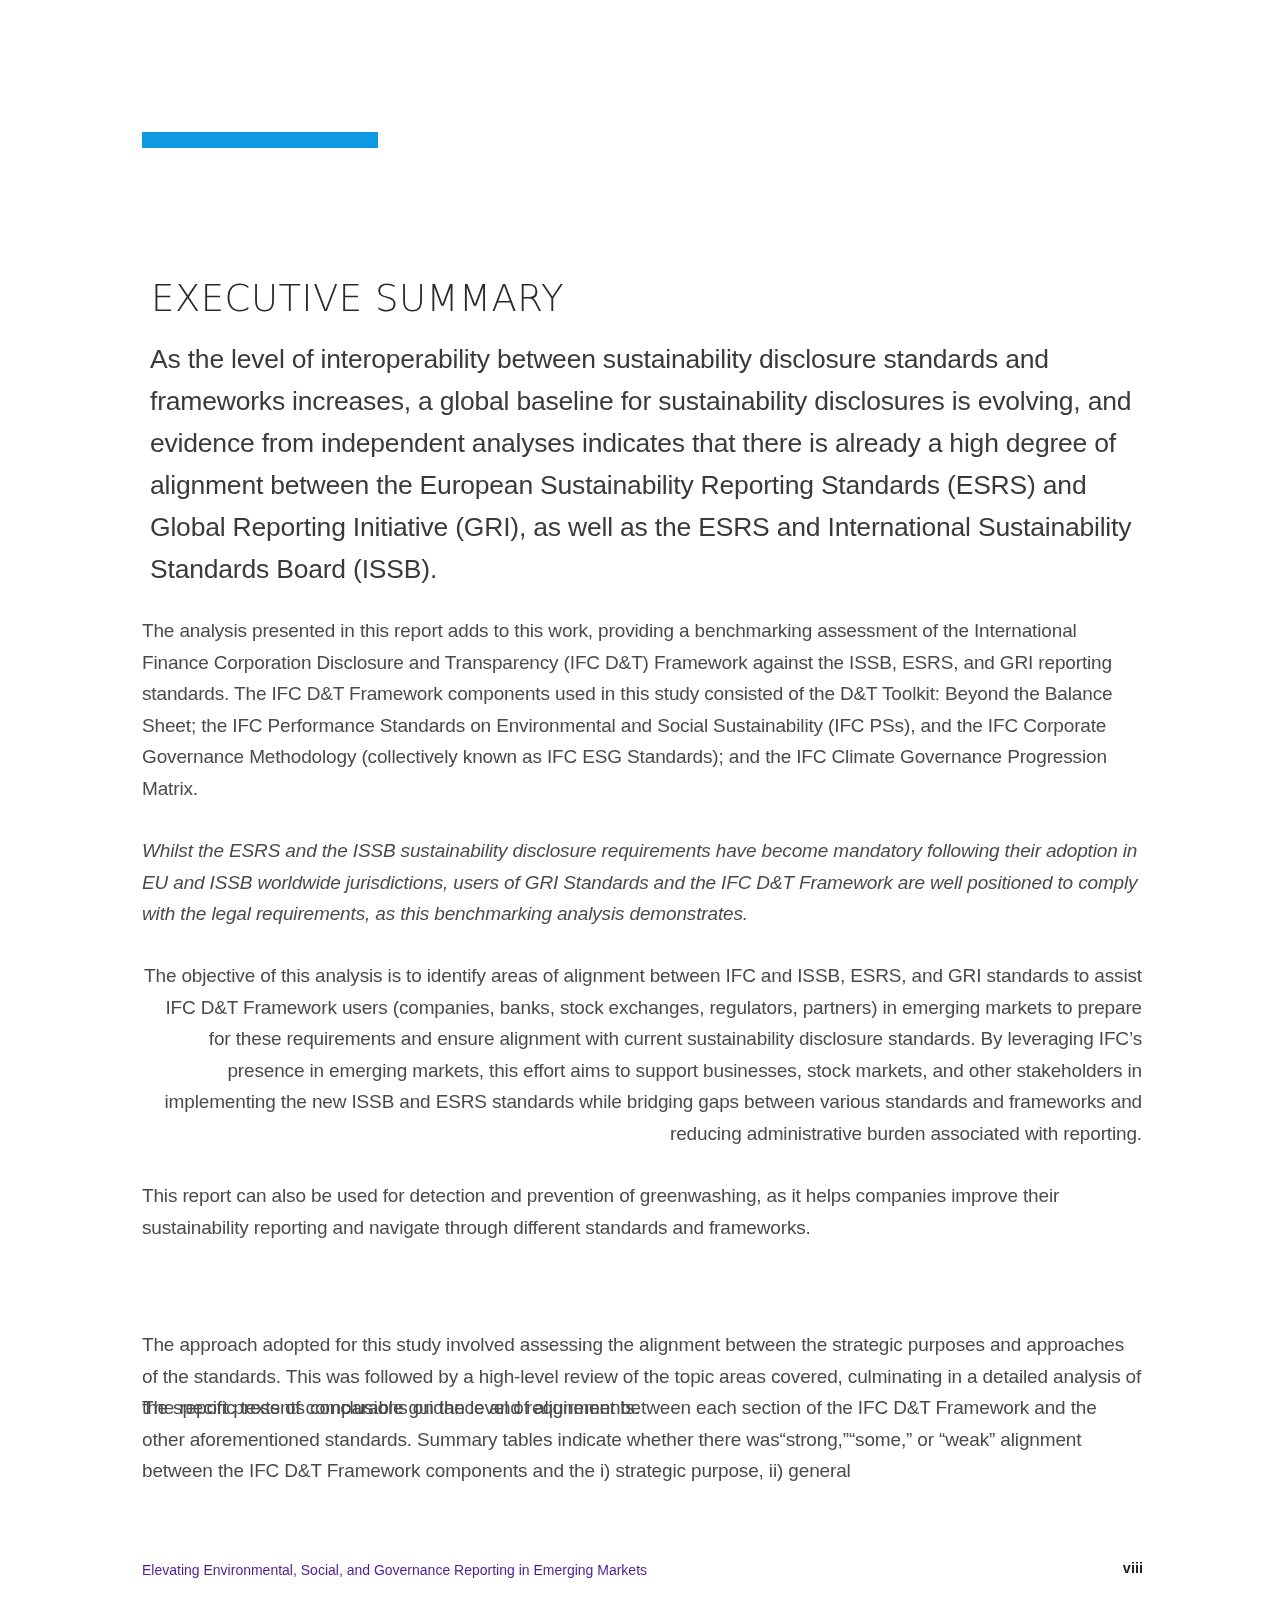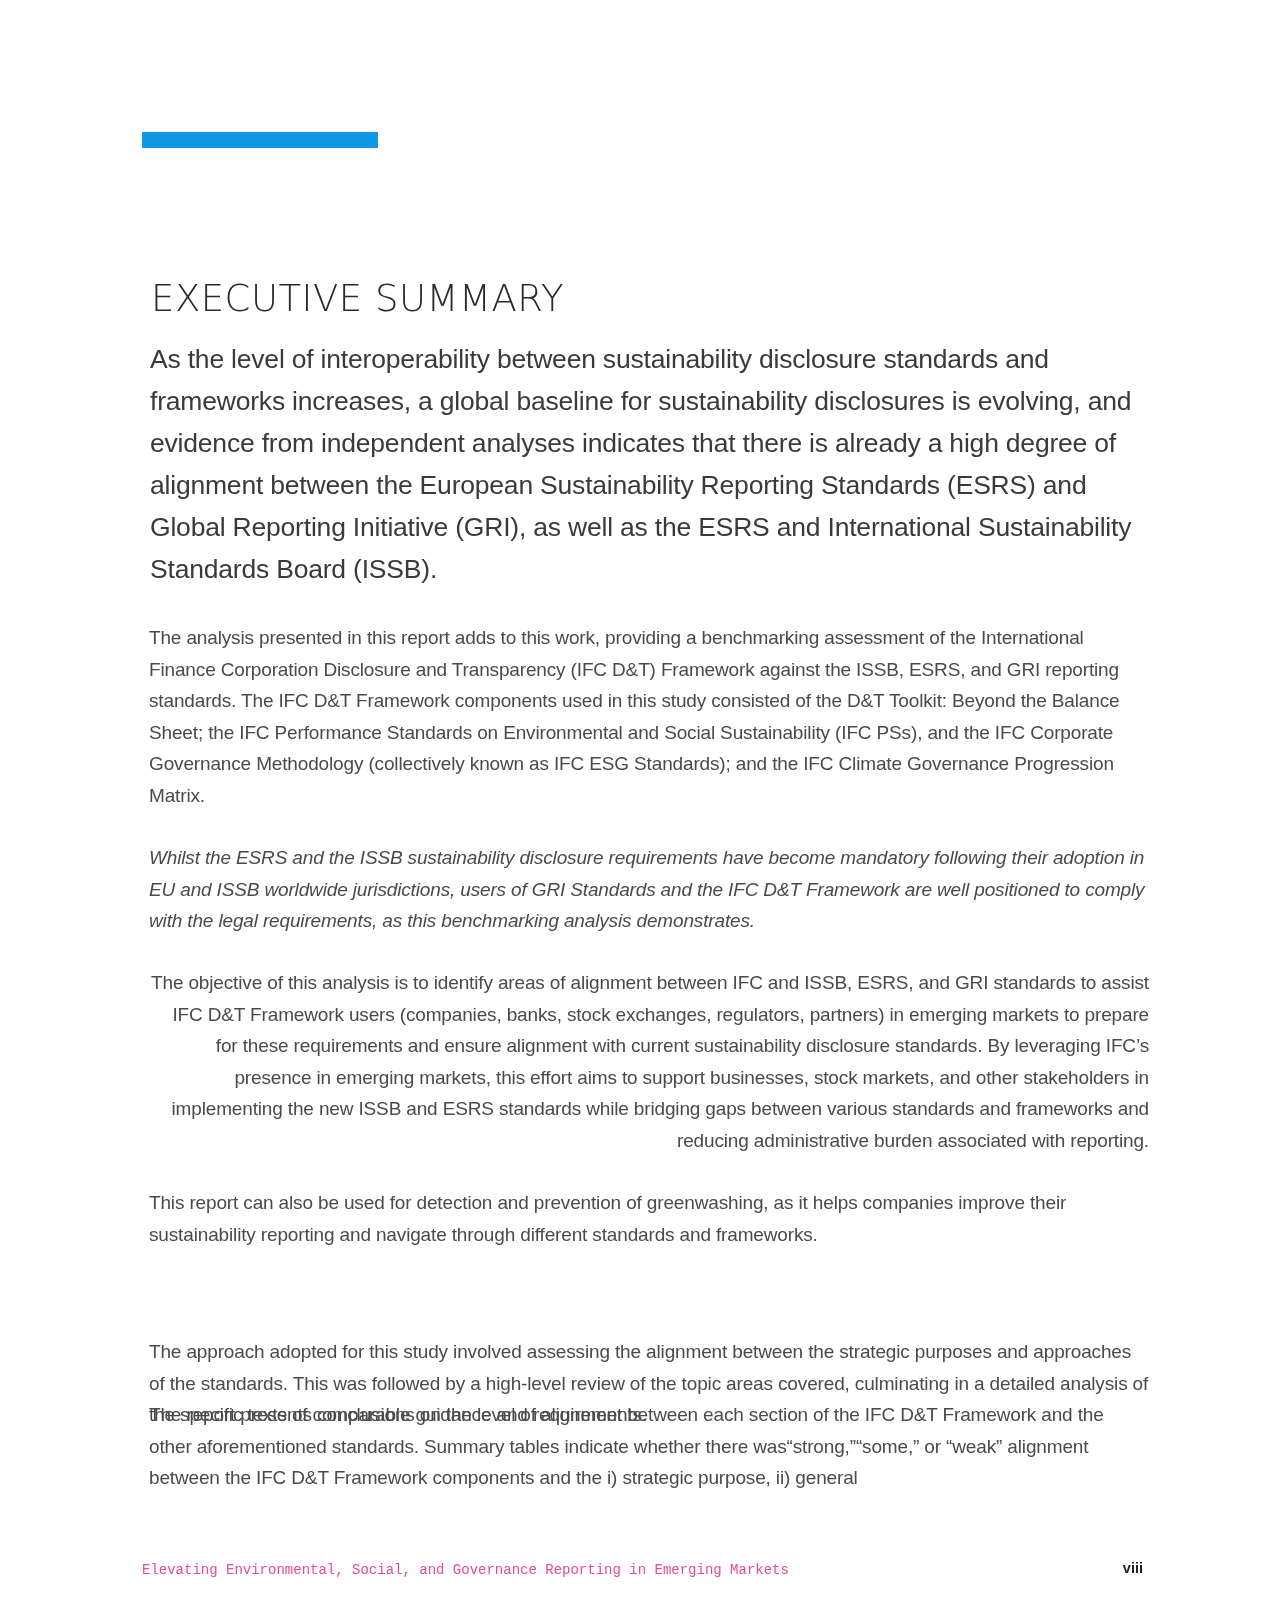--- a/index.html
+++ b/index.html
@@ -1,27 +1,27 @@
 <!DOCTYPE html>
 <html><head>
   <meta charset="utf-8">
   <style>
     html, body { margin: 0; padding: 0; background: #ffffff; }
     body { width: 1280px; height: 1607px; position: relative; overflow: hidden; color: #3a3a3a; }
     .accent-bar { position: absolute; left: 142px; top: 132px; width: 236px; height: 16px; background: #0f98e3; }
     .page-title { position: absolute; left: 142px; top: 270px; margin: 9px; font-family: "DejaVu Sans", sans-serif; font-weight: 200; font-size: 37px; letter-spacing: 0.5px; color: #2a2a2a; line-height: 1.1; }
     .lead { position: absolute; left: 142px; top: 330px; width: 1000px; margin: 8px; font-family: "Liberation Sans", sans-serif; font-size: 26.5px; line-height: 42px; color: #3a3a3a; letter-spacing: -0.2px; }
-    .body { position: absolute; left: 142px; width: 1000px; margin: 7px; font-family: "Liberation Sans", sans-serif; font-size: 19px; line-height: 31.5px; color: #4a4a4a; letter-spacing: -0.15px; }
+    .body { position: absolute; left: 142px; width: 1000px; margin: 0; font-family: "Liberation Sans", sans-serif; font-size: 19px; line-height: 31.5px; color: #4a4a4a; letter-spacing: -0.15px; }
     .p1 { top: 615px; }
     .p2 { top: 835px; font-style: italic; }
     .p3 { top: 960px; text-align: right; }
     .p4 { top: 1180px; }
     .p5 { top: 1329px; }
     .p6 { top: 1392px; height: 95px; overflow: hidden; }
-    .footer-text { position: absolute; left: 142px; top: 1562px; font-family: Liberation Mono, monospace; font-size: 14px; color: #ec4899; }
+    .footer-text { position: absolute; left: 142px; top: 1562px; font-family: Liberation Sans, sans-serif; font-size: 14px; color: #4c1d95; }
     .page-number { position: absolute; right: 137px; top: 1560px; font-family: Liberation Sans, sans-serif; font-weight: bold; font-size: 14.5px; color: #1f1f1f; }
   </style>
 </head>
 <body>
 
 <div class="accent-bar"></div>
 
 <h1 class="page-title">EXECUTIVE SUMMARY</h1>
 
 <p class="lead">As the level of interoperability between sustainability disclosure standards and frameworks increases, a global baseline for sustainability disclosures is evolving, and evidence from independent analyses indicates that there is already a high degree of alignment between the European Sustainability Reporting Standards (ESRS) and Global Reporting Initiative (GRI), as well as the ESRS and International Sustainability Standards Board (ISSB).</p>

